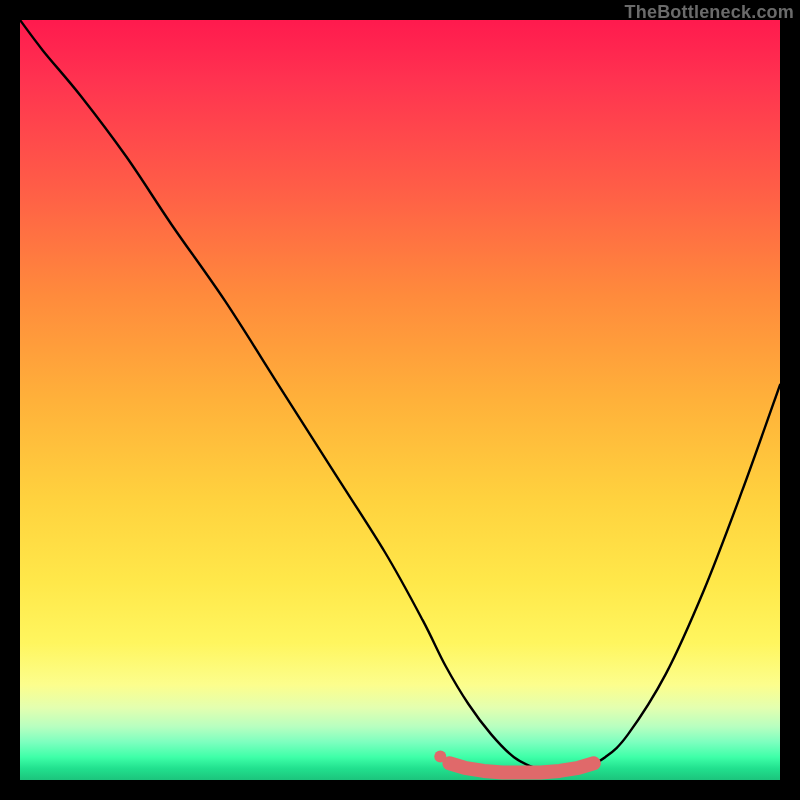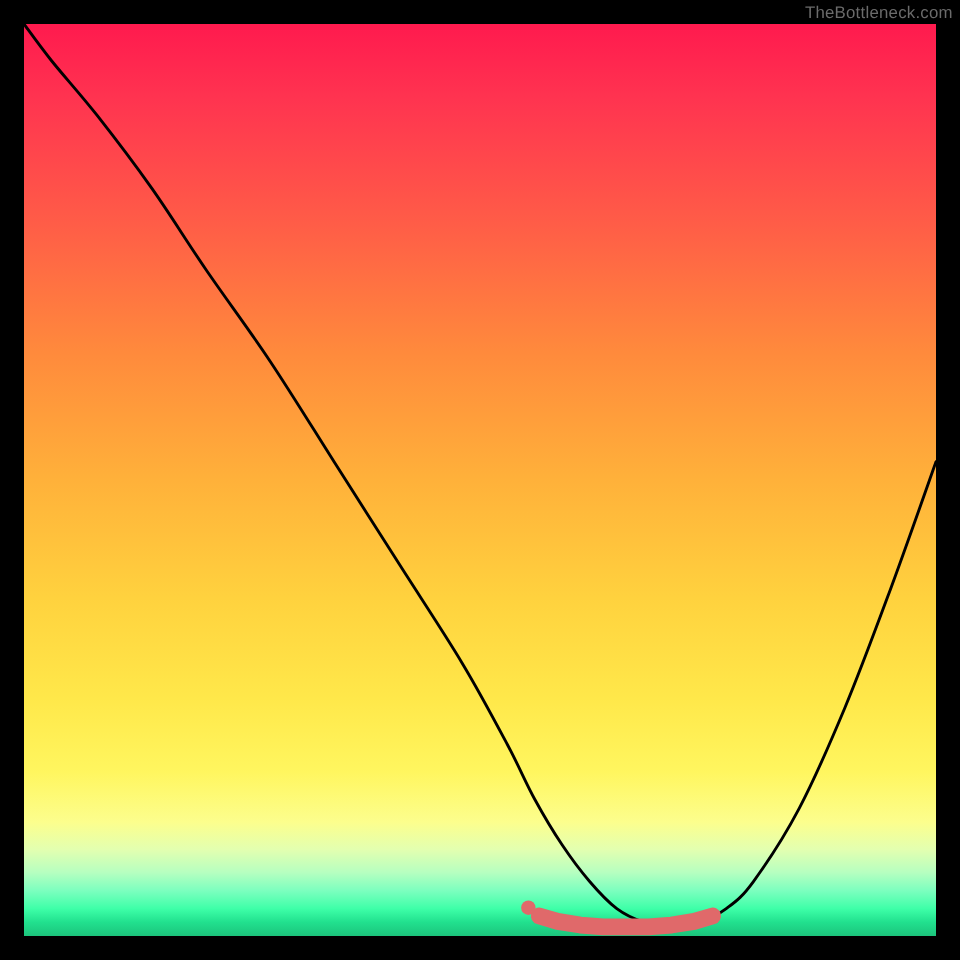--- a/index.html
+++ b/index.html
@@ -41,22 +41,22 @@
       #3effa8 97%,
       #21e08e 98.5%,
       #1cc47c 100%
     );
   }
   .watermark {
     position: absolute;
     top: 2px;
     right: 6px;
     color: #6b6b6b;
-    font-size: 14px;
-    font-weight: 400;
+    font-size: 18px;
+    font-weight: 700;
     letter-spacing: 0.2px;
   }
   svg.curve {
     position: absolute;
     left: 0;
     top: 0;
   }
 </style>
 </head>
 <body>

